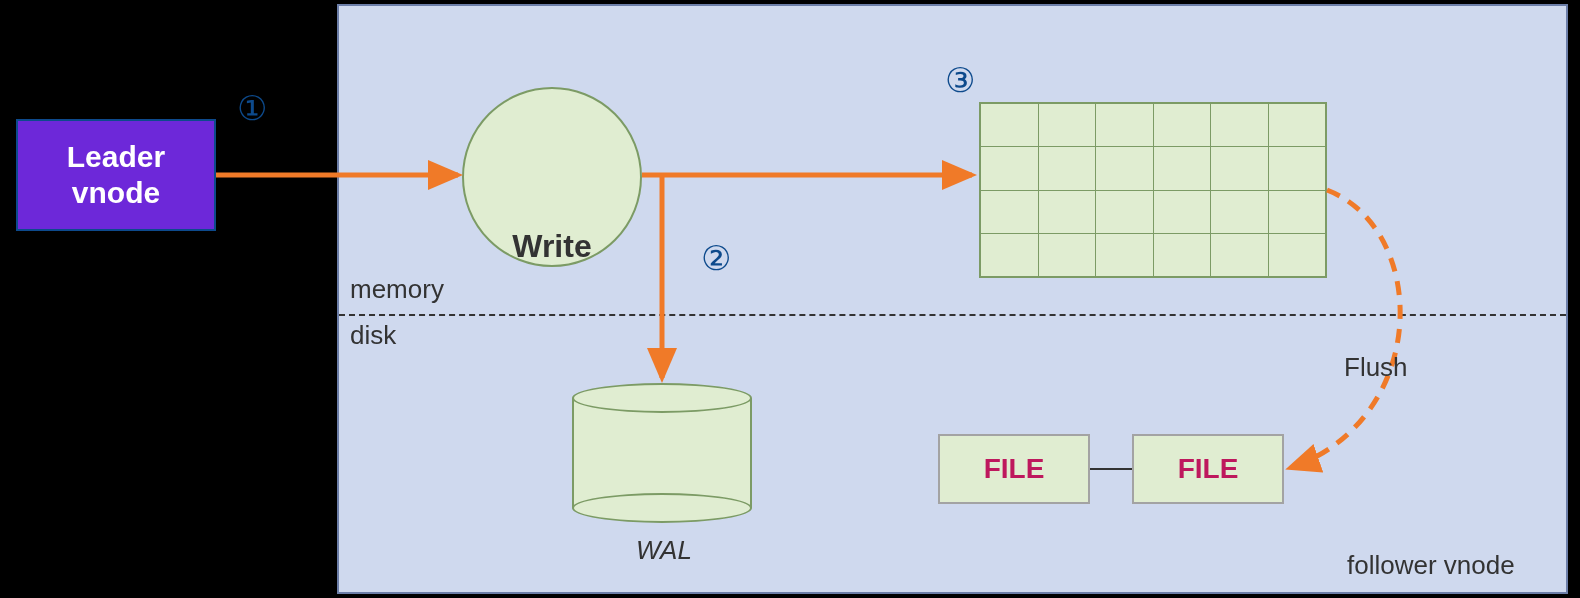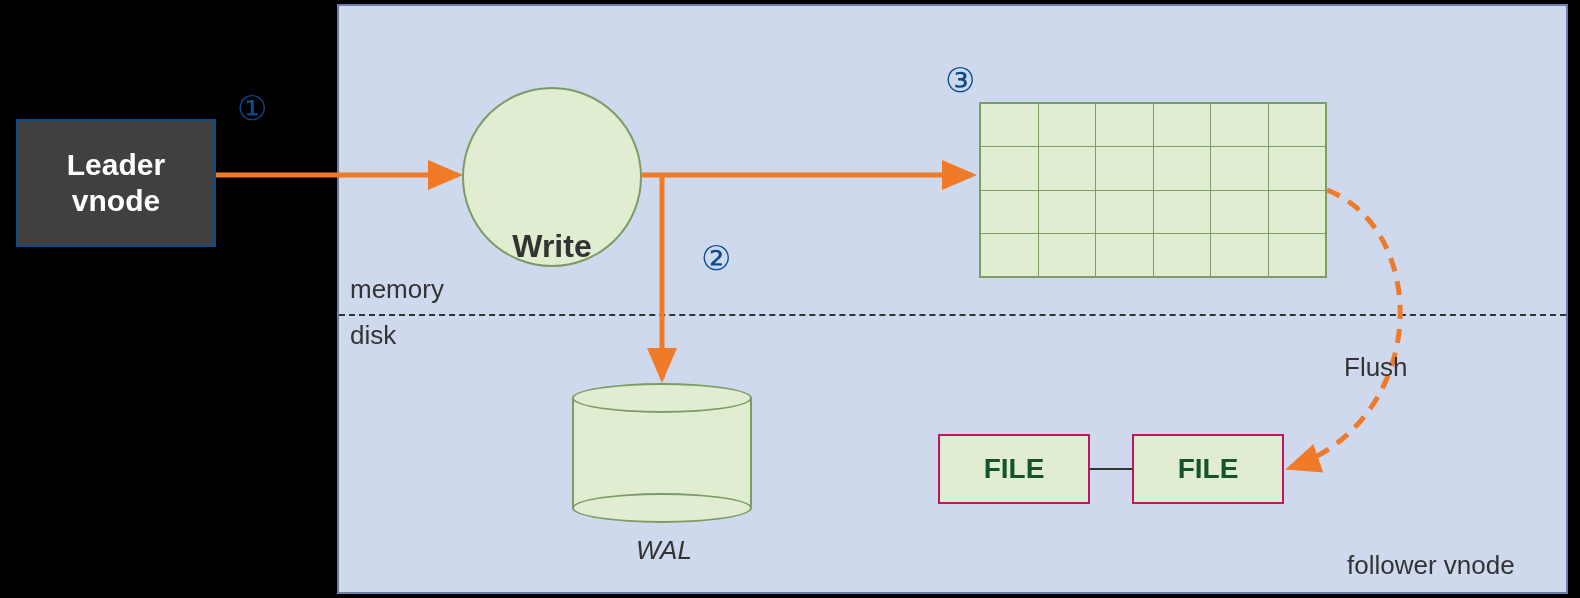--- a/index.html
+++ b/index.html
@@ -25,22 +25,22 @@
     height: 590px;
     background: #cfd9ee;
     border: 2px solid #6c7ea8;
     box-sizing: border-box;
   }
   .leader-box {
     position: absolute;
     left: 16px;
     top: 119px;
     width: 200px;
-    height: 128px;
-    background: #404040;
+    height: 112px;
+    background: #6d28d9;
     border: 2px solid #0d4a8c;
     color: #fff;
     font-weight: bold;
     font-size: 30px;
     display: flex;
     align-items: center;
     justify-content: center;
     text-align: center;
     line-height: 1.2;
     box-sizing: border-box;
@@ -129,27 +129,27 @@
     background: #e0edd1;
     border: 2px solid #7c9b65;
     border-radius: 50%;
     box-sizing: border-box;
   }
   .file-box {
     position: absolute;
     width: 152px;
     height: 70px;
     background: #e0edd1;
-    border: 2px solid #be185d;
+    border: 2px solid #a3a3a3;
     display: flex;
     align-items: center;
     justify-content: center;
     font-weight: bold;
     font-size: 28px;
-    color: #14532d;
+    color: #be185d;
     box-sizing: border-box;
   }
   .file1 { left: 938px; top: 434px; }
   .file2 { left: 1132px; top: 434px; }
   .text-label {
     position: absolute;
     font-size: 26px;
     color: #333;
   }
   .memory-label { left: 350px; top: 274px; }

